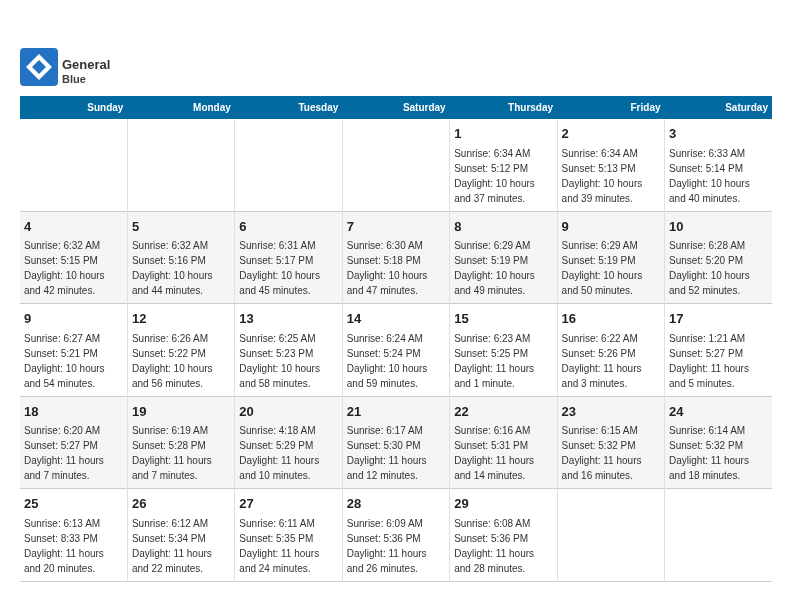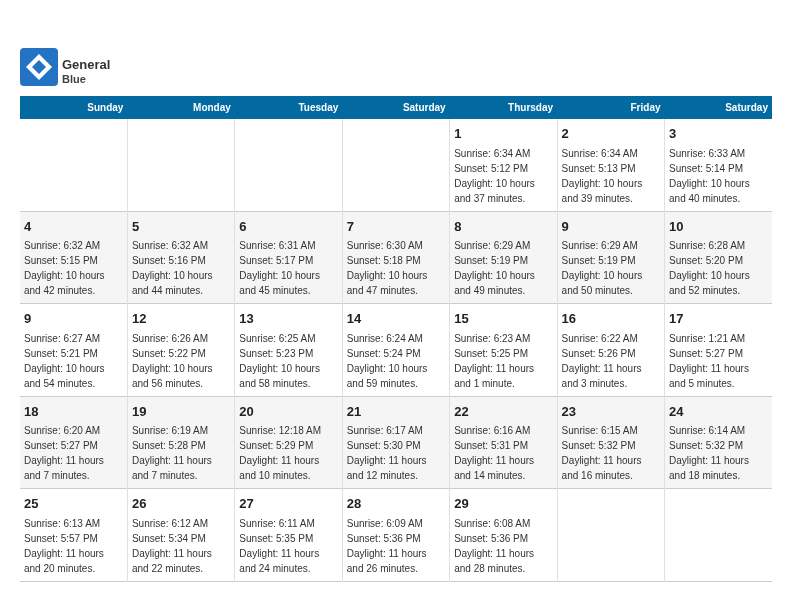--- a/index.html
+++ b/index.html
@@ -276,21 +276,21 @@
           <span class="day-num">19</span>
           <div class="day-info">
             <div>Sunrise: 6:19 AM</div>
             <div>Sunset: 5:28 PM</div>
             <div>Daylight: 11 hours and 7 minutes.</div>
           </div>
         </td>
         <td>
           <span class="day-num">20</span>
           <div class="day-info">
-            <div>Sunrise: 12:18 AM</div>
+            <div>Sunrise: 4:18 AM</div>
             <div>Sunset: 5:29 PM</div>
             <div>Daylight: 11 hours and 10 minutes.</div>
           </div>
         </td>
         <td>
           <span class="day-num">21</span>
           <div class="day-info">
             <div>Sunrise: 6:17 AM</div>
             <div>Sunset: 5:30 PM</div>
             <div>Daylight: 11 hours and 12 minutes.</div>
@@ -319,21 +319,21 @@
             <div>Sunset: 5:32 PM</div>
             <div>Daylight: 11 hours and 18 minutes.</div>
           </div>
         </td>
       </tr>
       <tr>
         <td>
           <span class="day-num">25</span>
           <div class="day-info">
             <div>Sunrise: 6:13 AM</div>
-            <div>Sunset: 5:57 PM</div>
+            <div>Sunset: 8:33 PM</div>
             <div>Daylight: 11 hours and 20 minutes.</div>
           </div>
         </td>
         <td>
           <span class="day-num">26</span>
           <div class="day-info">
             <div>Sunrise: 6:12 AM</div>
             <div>Sunset: 5:34 PM</div>
             <div>Daylight: 11 hours and 22 minutes.</div>
           </div>

